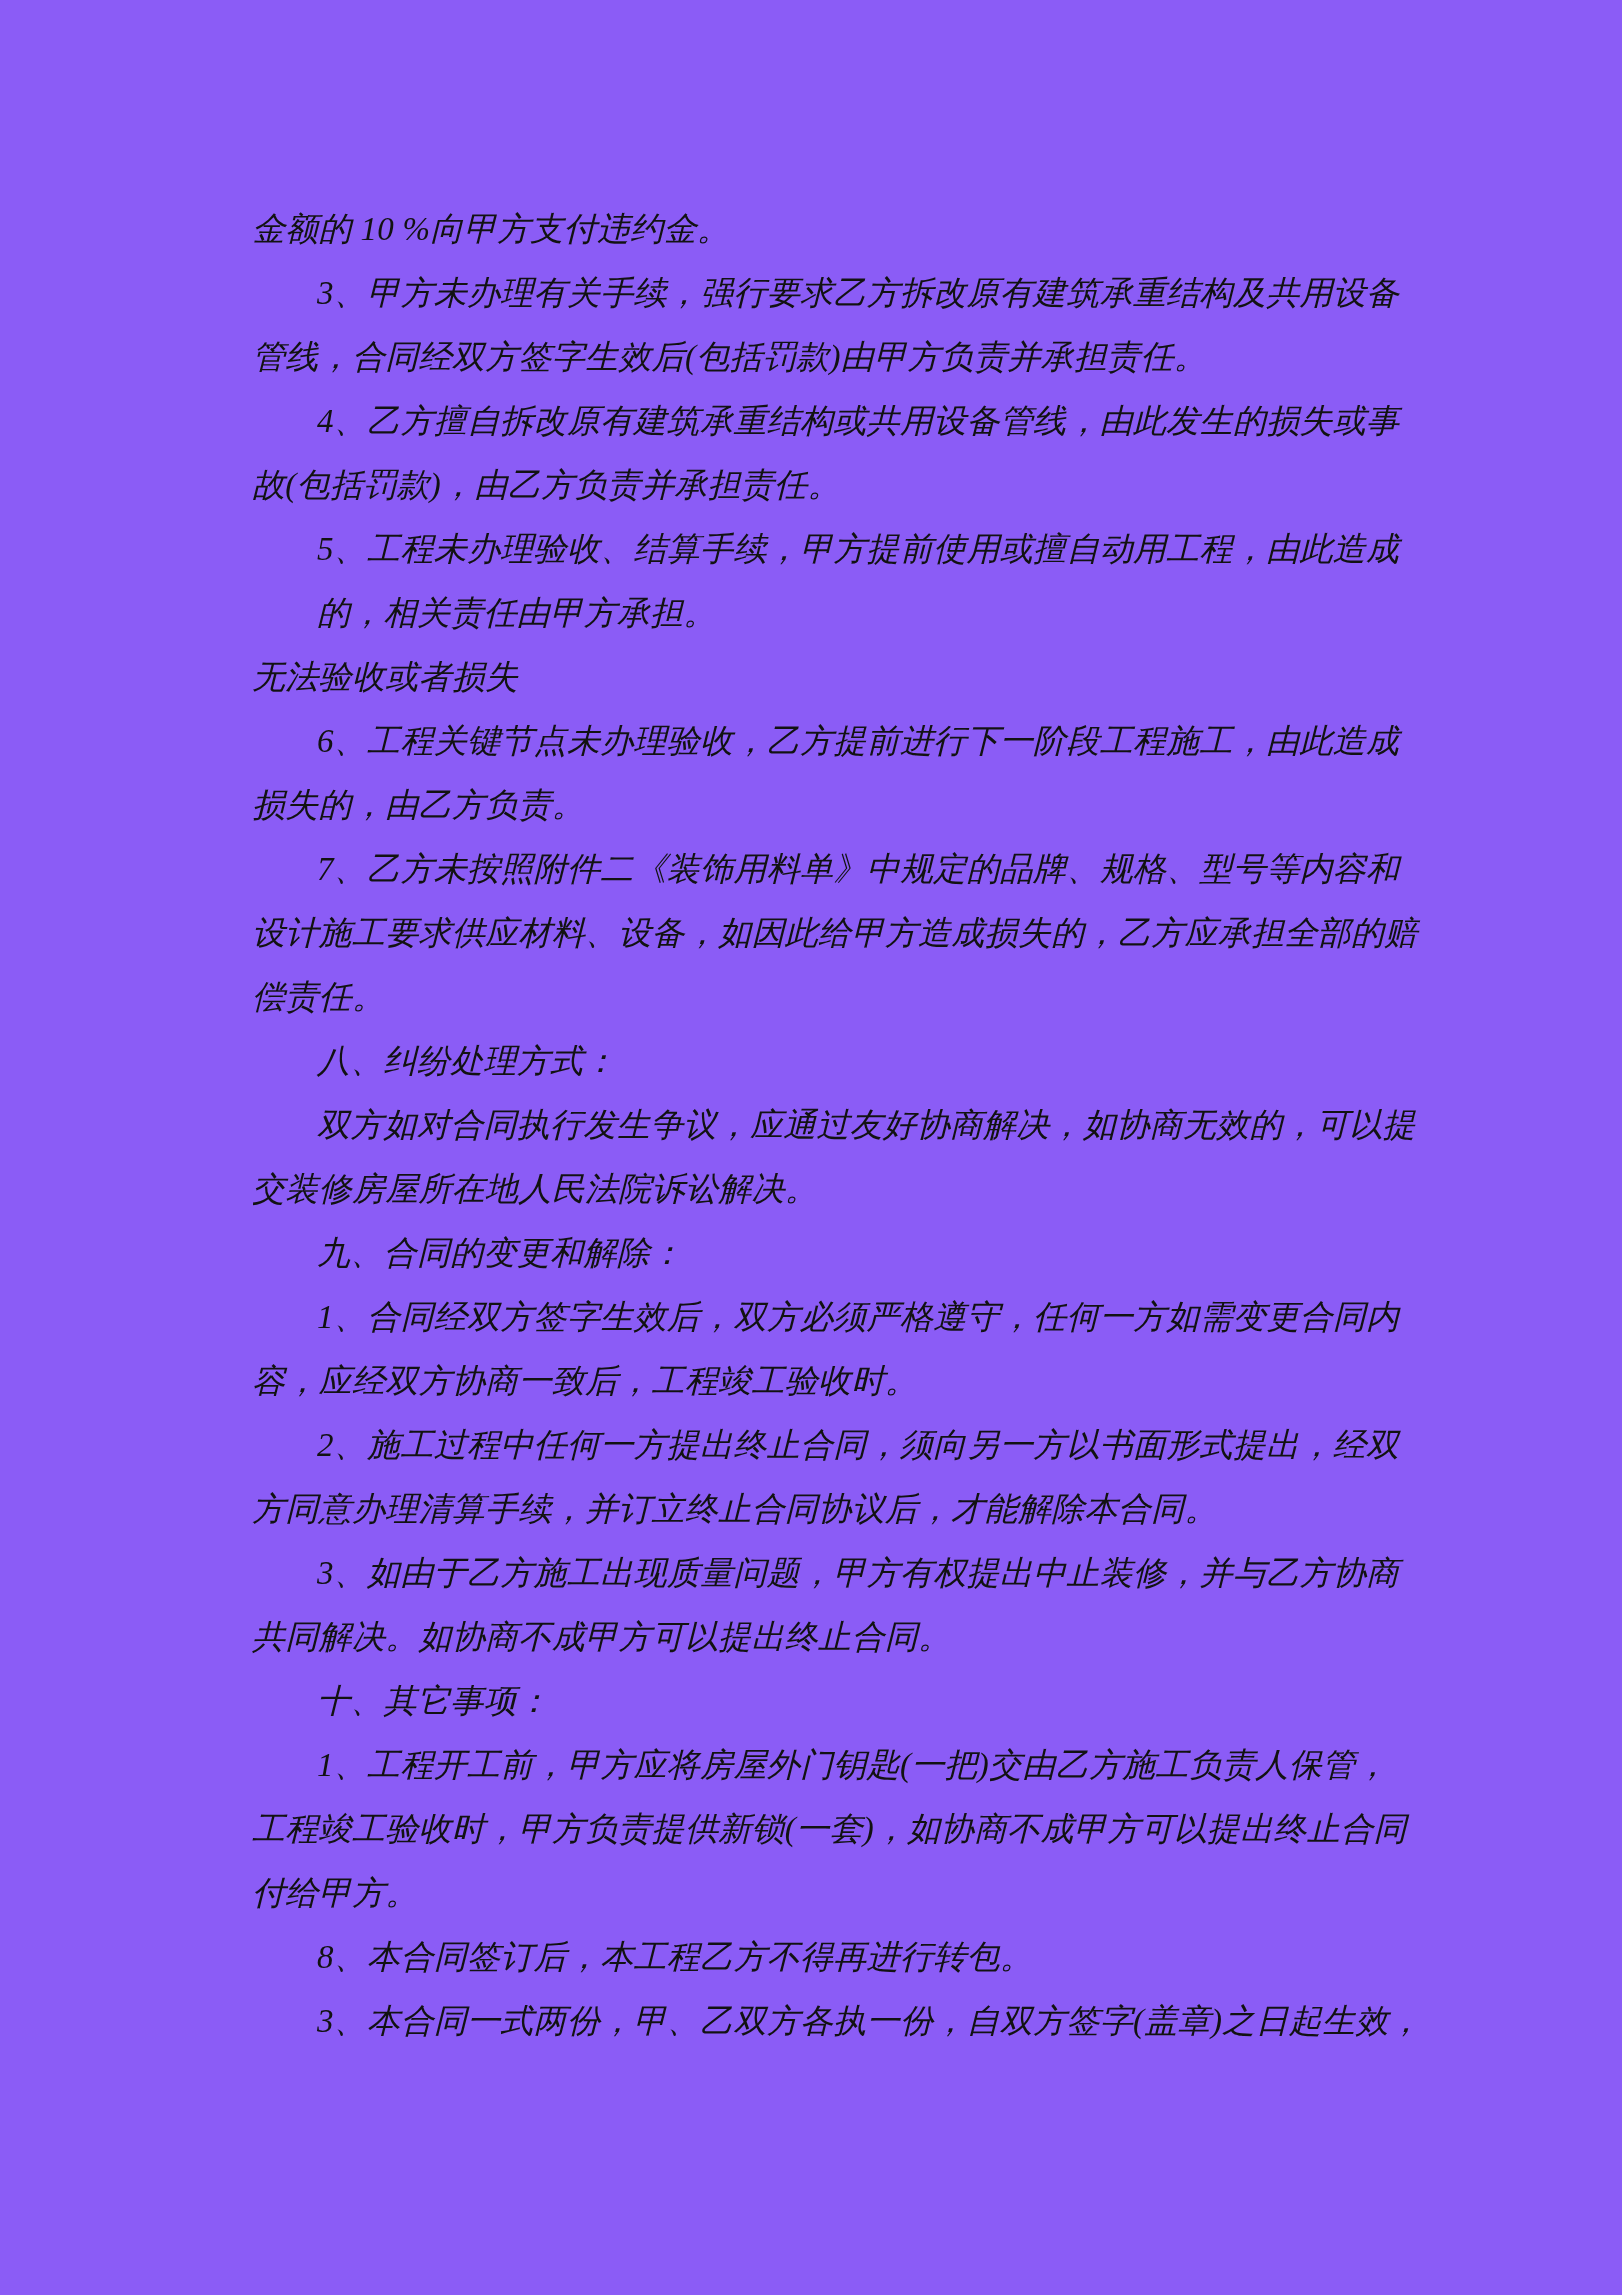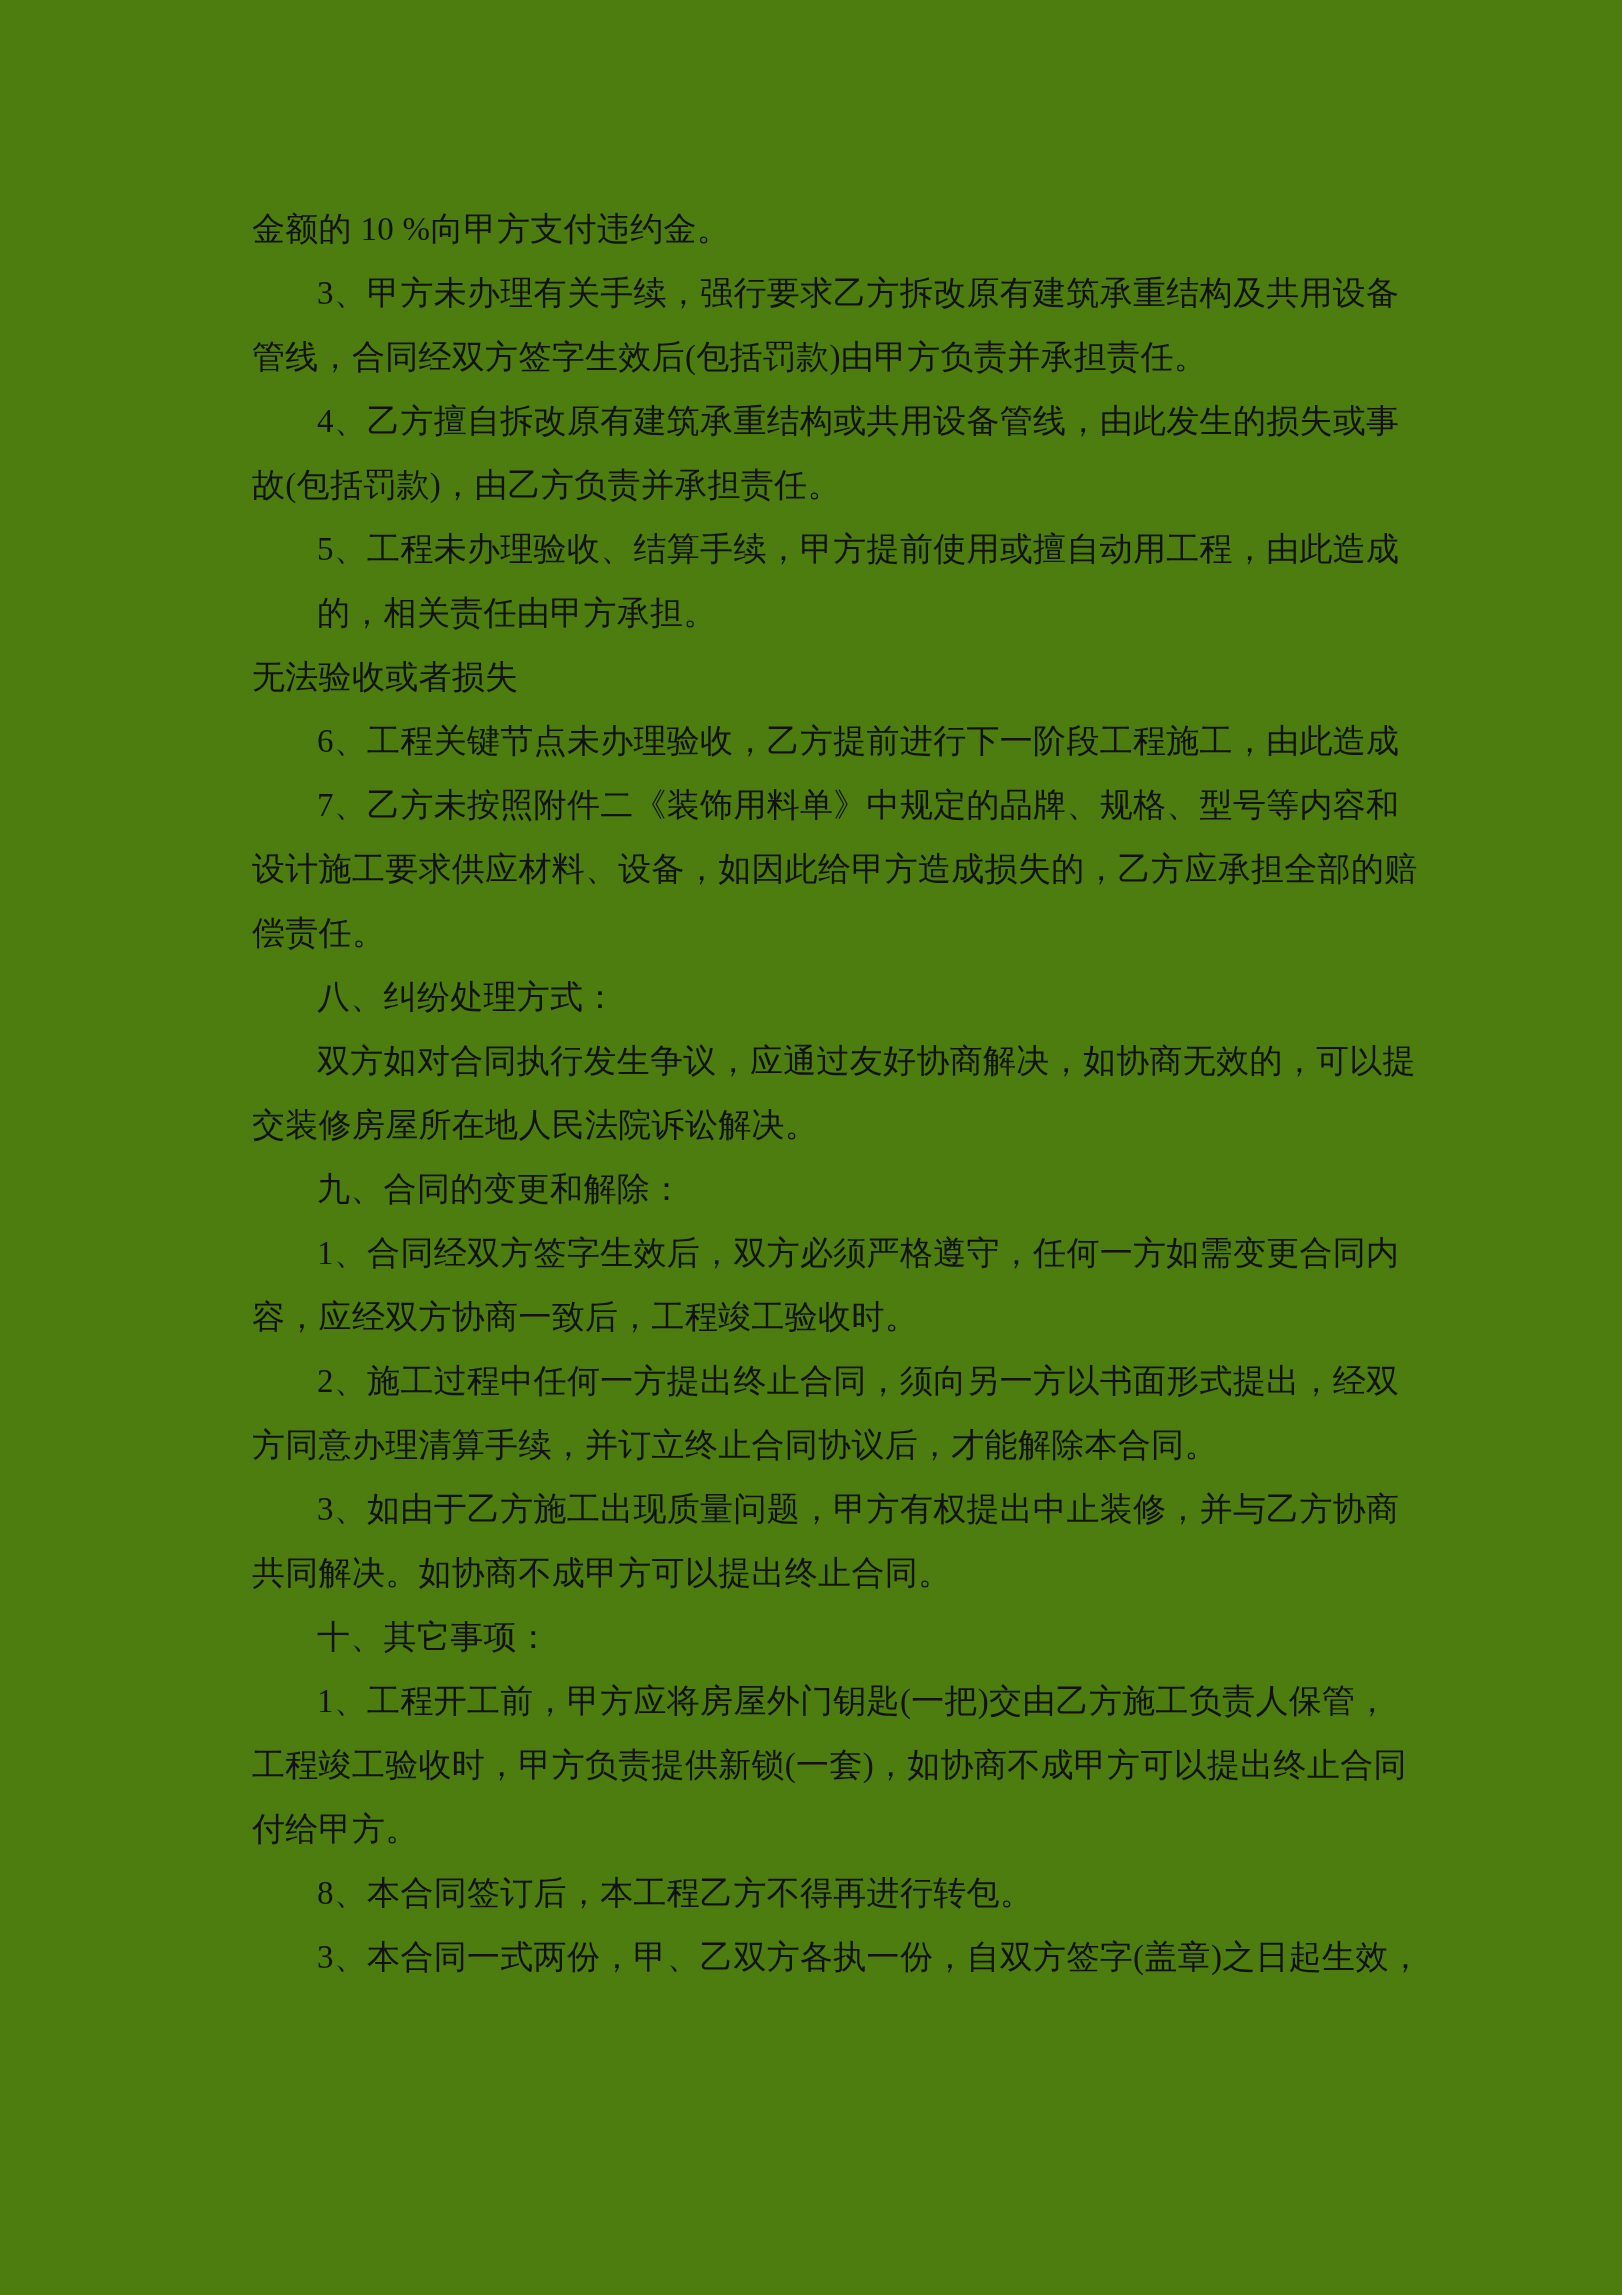--- a/index.html
+++ b/index.html
@@ -36,31 +36,32 @@
   .line {
     height: 64px;
   }
   .line.indent {
     padding-left: 65px;
   }
 </style>
 </head>
 <body>
 
-<div class="page" style="background: #4d7c0f;">
+<div class="page" style="background: #8b5cf6; font-style: italic;">
   <div class="text-block" style="color: rgb(18, 18, 18);">
       <div class="line">金额的 10 %向甲方支付违约金。</div>
       <div class="line indent">3、甲方未办理有关手续，强行要求乙方拆改原有建筑承重结构及共用设备</div>
       <div class="line">管线，合同经双方签字生效后(包括罚款)由甲方负责并承担责任。</div>
       <div class="line indent">4、乙方擅自拆改原有建筑承重结构或共用设备管线，由此发生的损失或事</div>
       <div class="line">故(包括罚款)，由乙方负责并承担责任。</div>
       <div class="line indent">5、工程未办理验收、结算手续，甲方提前使用或擅自动用工程，由此造成</div>
       <div class="line indent">的，相关责任由甲方承担。</div>
       <div class="line">无法验收或者损失</div>
       <div class="line indent">6、工程关键节点未办理验收，乙方提前进行下一阶段工程施工，由此造成</div>
+      <div class="line">损失的，由乙方负责。</div>
       <div class="line indent">7、乙方未按照附件二《装饰用料单》中规定的品牌、规格、型号等内容和</div>
       <div class="line">设计施工要求供应材料、设备，如因此给甲方造成损失的，乙方应承担全部的赔</div>
       <div class="line">偿责任。</div>
       <div class="line indent">八、纠纷处理方式：</div>
       <div class="line indent">双方如对合同执行发生争议，应通过友好协商解决，如协商无效的，可以提</div>
       <div class="line">交装修房屋所在地人民法院诉讼解决。</div>
       <div class="line indent">九、合同的变更和解除：</div>
       <div class="line indent">1、合同经双方签字生效后，双方必须严格遵守，任何一方如需变更合同内</div>
       <div class="line">容，应经双方协商一致后，工程竣工验收时。</div>
       <div class="line indent">2、施工过程中任何一方提出终止合同，须向另一方以书面形式提出，经双</div>

